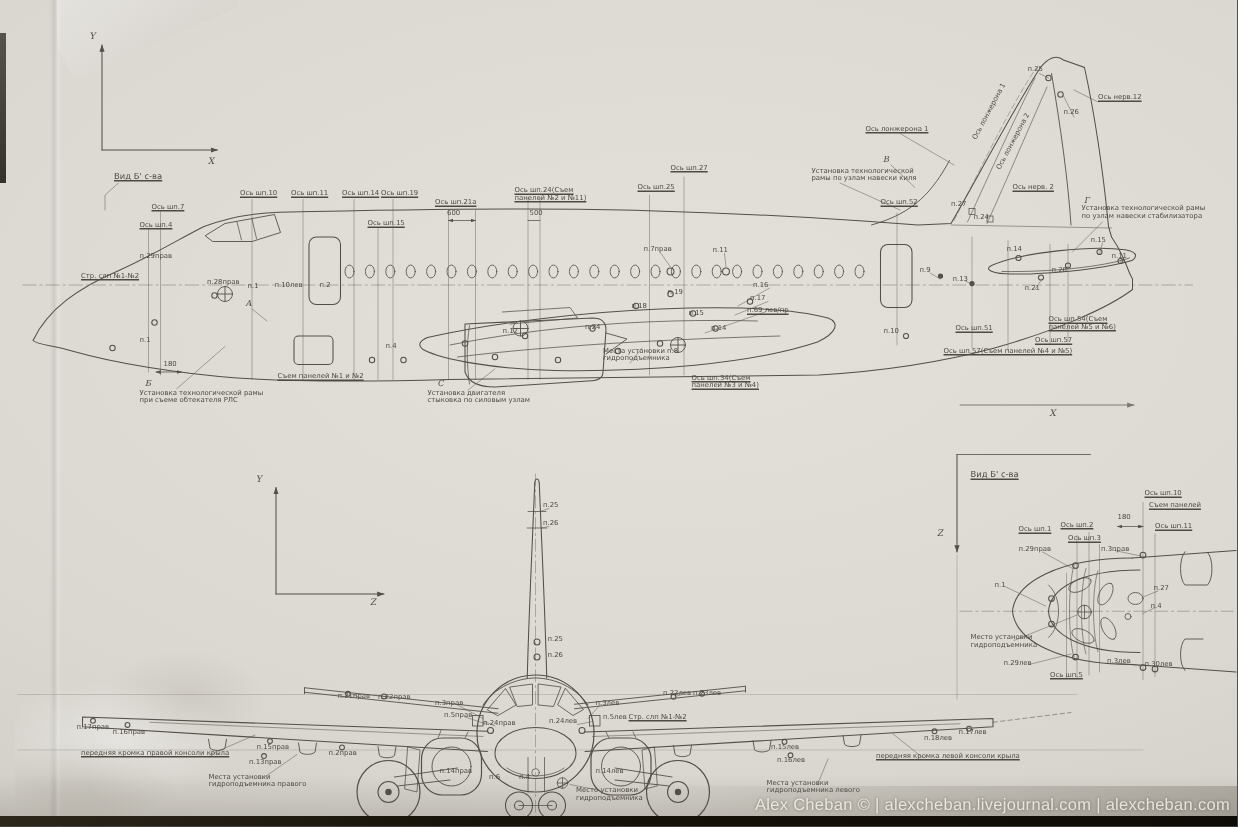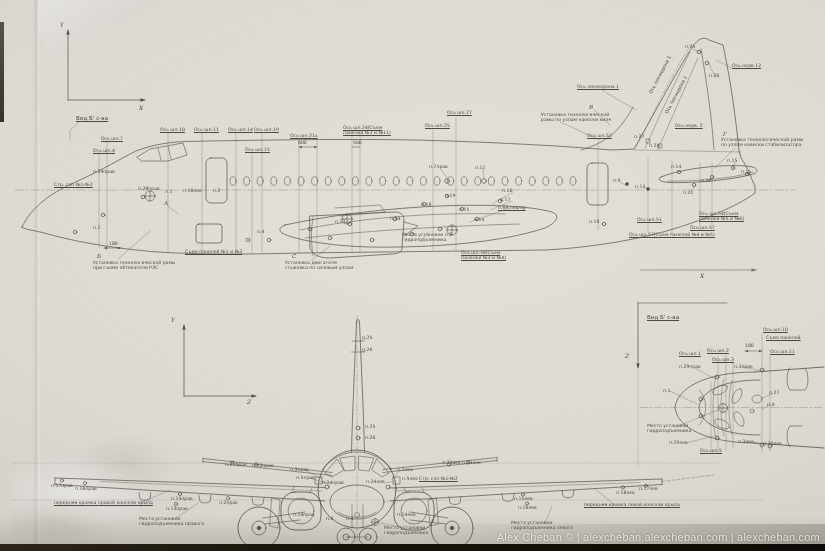--- a/index.html
+++ b/index.html
@@ -765,15 +765,15 @@
       <div class="ann" style="left: 738px; top: 439px;">
         <div>п.3лев</div>
       </div>
       <div class="ann" style="left: 763px; top: 441px;">
         <div>п.30лев</div>
       </div>
     </div>
 
   <div class="bottom-shade"></div>
   <div class="wm-shade"></div>
-  <div class="watermark">Alex Cheban © | alexcheban.alexcheban.com | alexcheban.com</div>
+  <div class="watermark">Alex Cheban © | alexcheban.livejournal.com | alexcheban.com</div>
   <div class="table-edge"></div>
 </div>
 
 </body></html>

